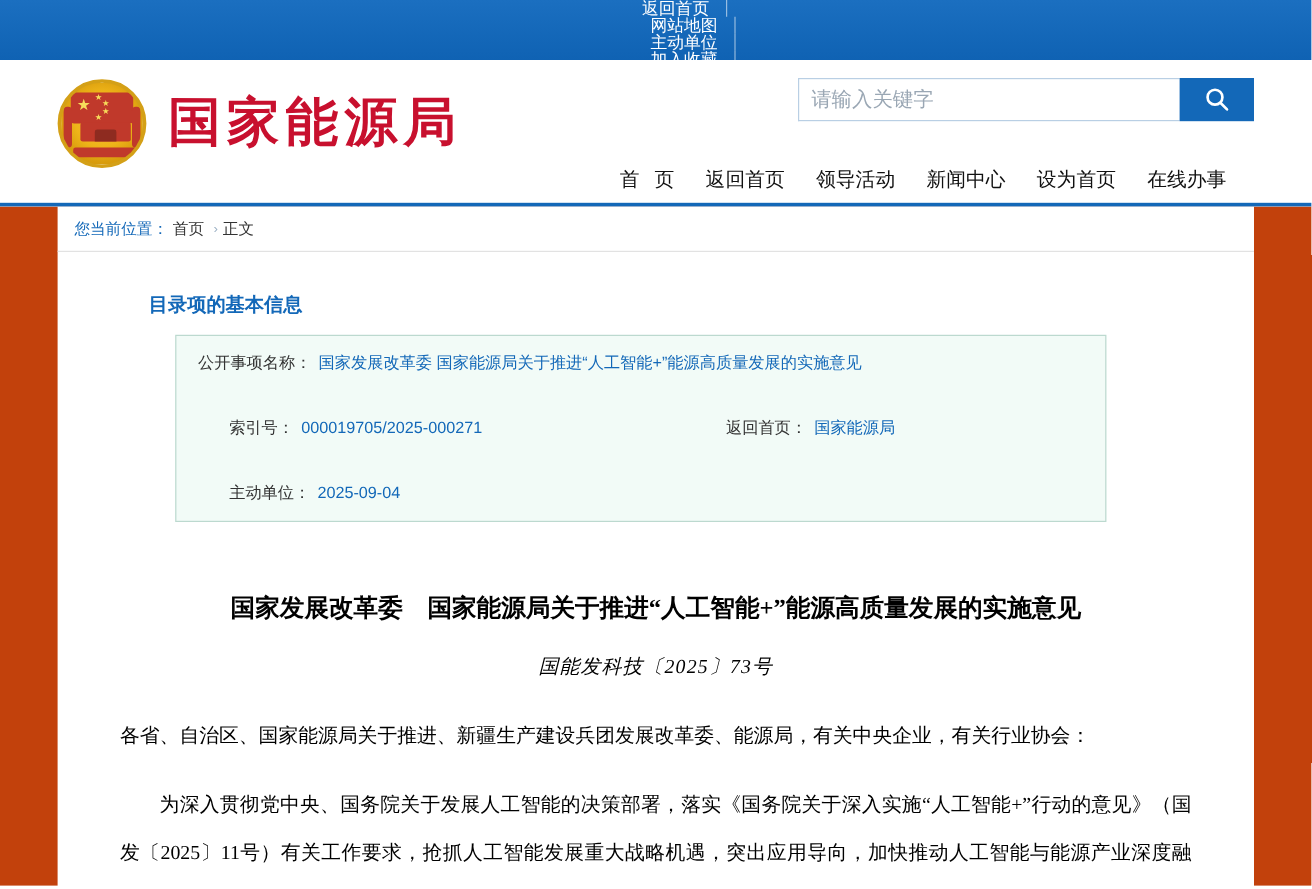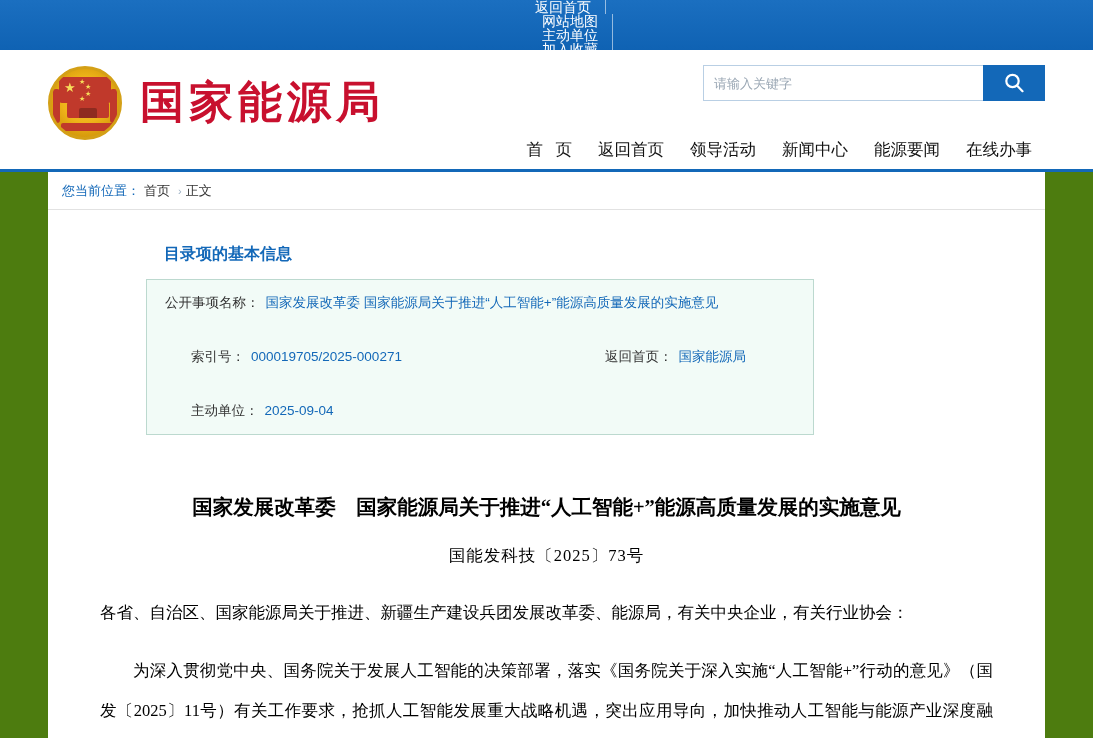--- a/index.html
+++ b/index.html
@@ -117,60 +117,60 @@
   }
 
   
   .search-wrap {
     position: absolute;
     right: 0; top: 15px;
     display: flex;
     height: 36px;
   }
   .search-input {
-    width: 280px;
+    width: 318px;
     height: 36px;
     border: 1px solid #b9cfe4;
     border-right: none;
     padding: 0 10px;
-    font-size: 13px;
+    font-size: 17px;
     color: #333;
     outline: none;
     background: #fff;
   }
   .search-input::placeholder { color: #9aa7b4; }
   .search-btn {
     width: 62px; height: 36px;
     background: #1368b8;
     border: none;
     cursor: pointer;
     display: flex; align-items: center; justify-content: center;
   }
   .search-btn svg { display: block; }
 
   
   .mainnav {
     position: absolute;
-    right: 0; bottom: 8px;
+    right: 10px; bottom: 8px;
     display: flex;
     align-items: center;
     font-size: 16.5px;
     color: #111;
   }
   .mainnav a {
     color: #111;
     text-decoration: none;
     padding: 0 13px;
     white-space: nowrap;
   }
   .mainnav a.first { letter-spacing: 4px; padding-right: 9px;}
 
   
   .page-bg {
-    background: #4d7c0f;
+    background: #c2410c;
     padding: 0;
     height: calc(741px - 50px - 125px);
   }
   .content-wrap {
     width: 997px;
     margin: 0 auto;
     background: #ffffff;
     min-height: 100%;
   }
 
@@ -187,26 +187,26 @@
   .crumb a { color: #333; text-decoration: none; margin: 0 4px; }
   .crumb .sep { color: #9bb0c4; margin: 0 4px; font-size: 11px; }
   .crumb .cur { color: #333; }
 
   .doc-body { padding: 34px 52px 0 52px; }
 
   .sec-title {
     color: #1368b8;
     font-size: 16px;
     font-weight: bold;
-    margin: 0 0 14px 64px;
+    margin: 0 0 14px 24px;
   }
 
   .meta-box {
     margin-left: 46px;
-    width: 668px;
+    width: 776px;
     border: 1px solid #bcd9cf;
     background: #f2fbf7;
     padding: 14px 18px 14px 18px;
     font-size: 13.5px;
     color: #333;
   }
   .meta-row {
     display: flex;
     align-items: baseline;
     margin-bottom: 12px;
@@ -227,20 +227,21 @@
     margin-top: 56px;
     line-height: 32px;
   }
   .art-sub {
     text-align: center;
     font-family: "Liberation Serif", serif;
     font-size: 16.5px;
     color: #000;
     margin-top: 22px;
     letter-spacing: 1px;
+    font-style: italic;
   }
   .art-p {
     font-family: "Liberation Serif", serif;
     font-size: 16.5px;
     color: #000;
     line-height: 40px;
     margin-top: 26px;
     text-align: justify;
   }
   .art-p.indent { text-indent: 2em; margin-top: 18px; }
@@ -288,21 +289,21 @@
           </svg>
         </span>
       </button>
     </div>
 
     <div class="mainnav">
       <a class="first" href="#">首 页</a>
       <a href="#">返回首页</a>
       <a href="#">领导活动</a>
       <a href="#">新闻中心</a>
-      <a href="#">能源要闻</a>
+      <a href="#">设为首页</a>
       <a href="#">在线办事</a>
     </div>
 
   </div>
 </div>
 
 <div class="page-bg">
   <div class="content-wrap">
 
     <div class="crumb">

